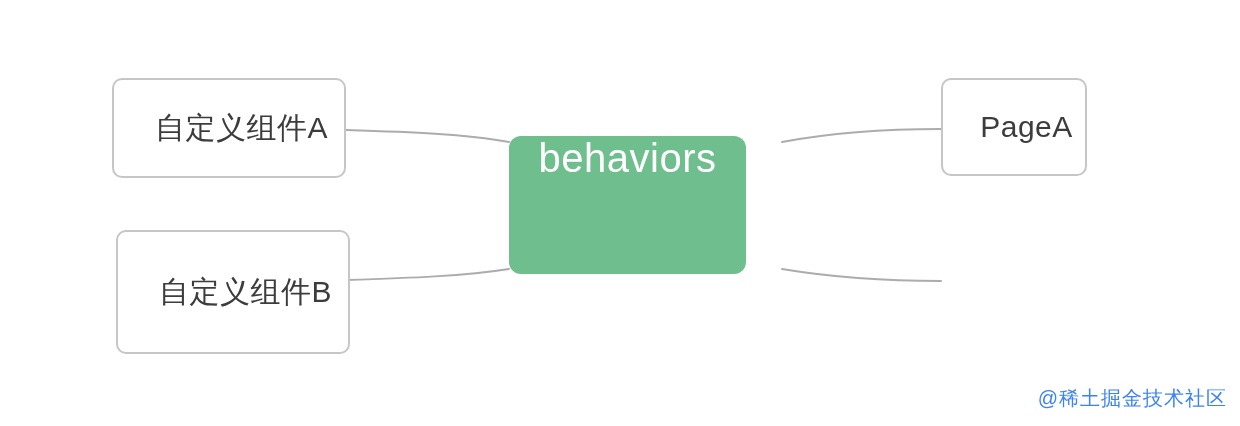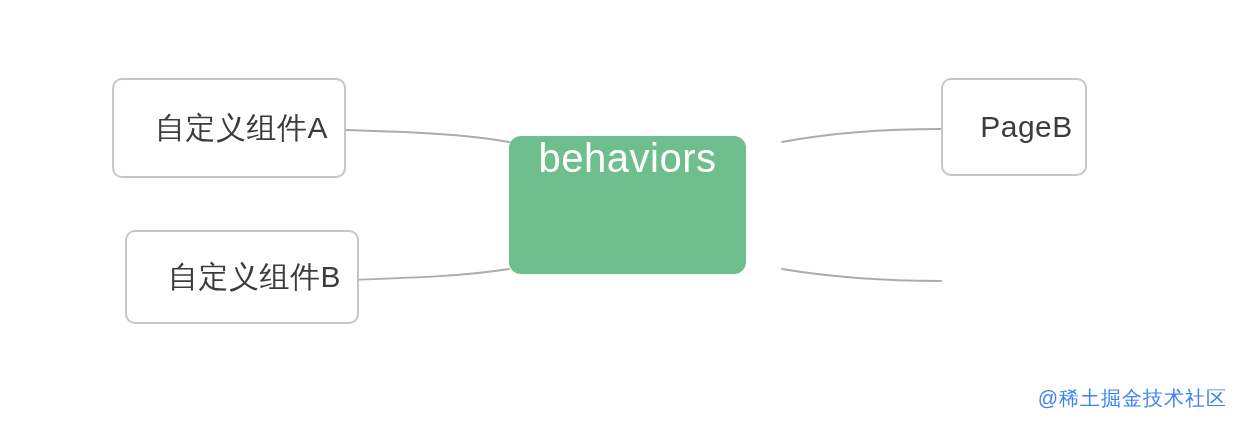--- a/index.html
+++ b/index.html
@@ -38,21 +38,21 @@
     background: #ffffff;
     border: 2px solid #c6c6c6;
     border-radius: 10px;
     color: #3c3c3c;
     font-size: 30px;
     letter-spacing: 0.5px;
     white-space: nowrap;
     padding-left: 25px;
   }
   .node-a  { left: 112px; top: 78px;  width: 234px; height: 100px; }
-  .node-b  { left: 125px; top: 230px; width: 234px; height: 94px;  }
+  .node-b  { left: 116px; top: 230px; width: 234px; height: 124px;  }
   .node-pa { left: 941px; top: 78px;  width: 146px; height: 98px;  }
   .node-pb { left: 941px; top: 231px; width: 146px; height: 98px;  }
   .node-center {
     position: absolute;
     left: 509px;
     top: 136px;
     width: 237px;
     height: 138px;
     display: flex;
     align-items: flex-start;
@@ -92,19 +92,19 @@
 
   <div class="node node-b">
     <span>自定义组件B</span>
   </div>
 
   <div class="node-center">
     <span>behaviors</span>
   </div>
 
   <div class="node node-pa">
-    <span>PageB</span>
+    <span>PageA</span>
   </div>
 
 
   <div class="watermark">@稀土掘金技术社区</div>
 
 </div>
 
 </body></html>

